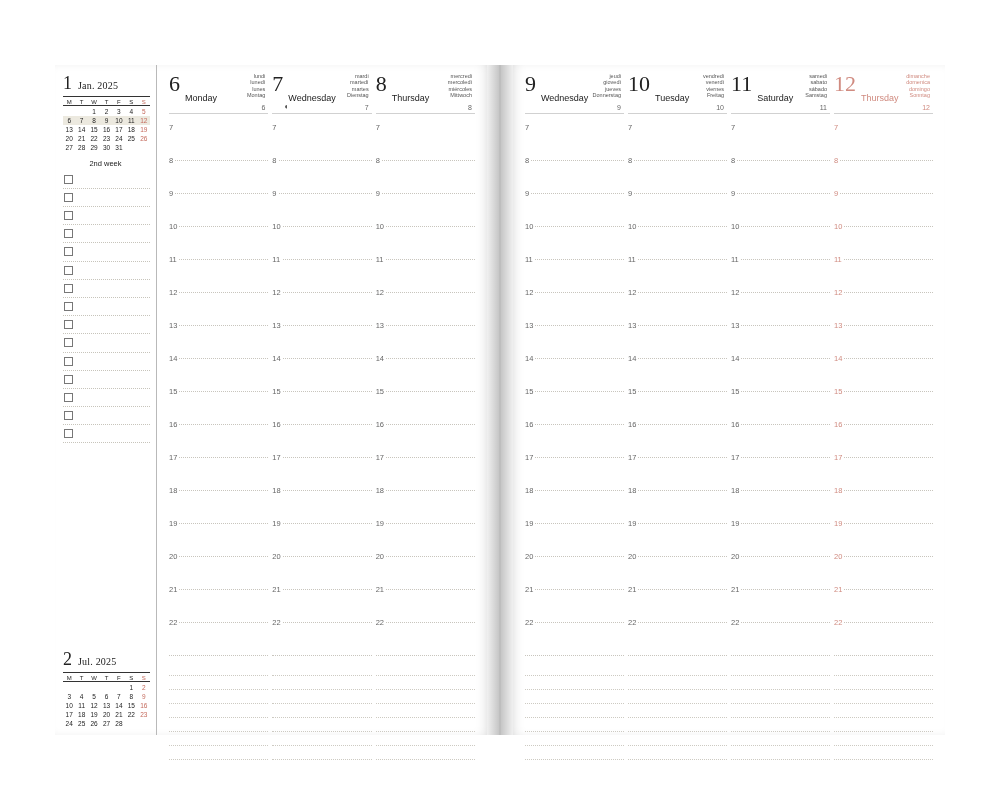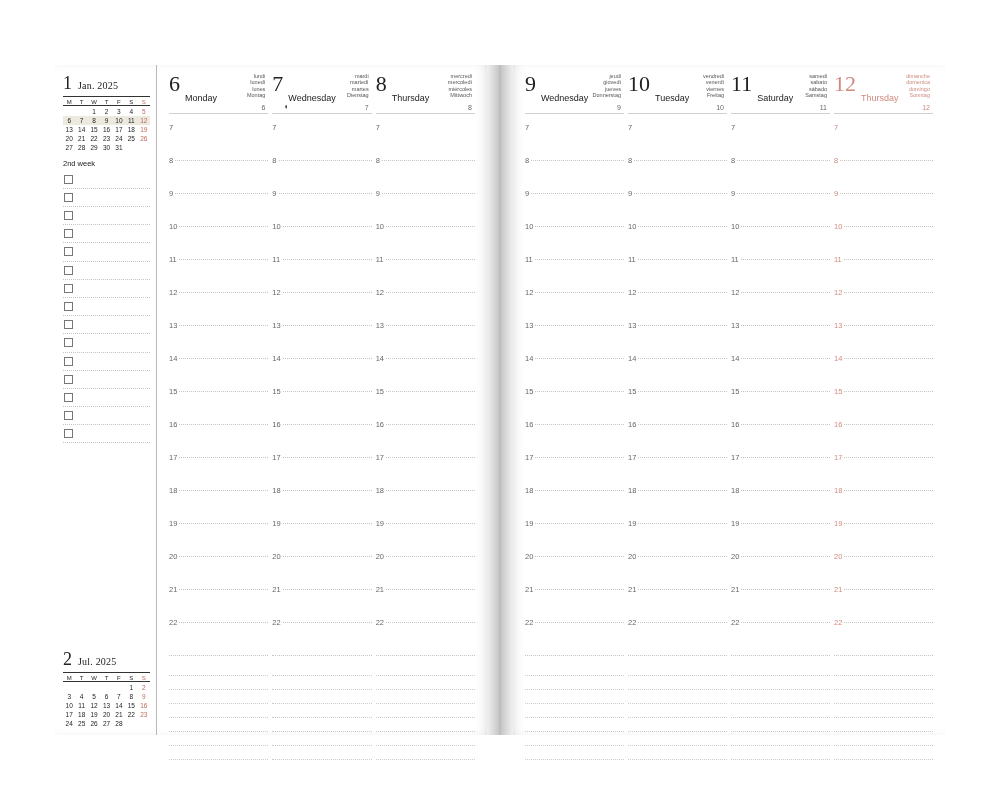--- a/index.html
+++ b/index.html
@@ -14,21 +14,21 @@
   .mini{}
   .mini-head{display:flex;align-items:baseline;gap:6px;font-family:Georgia,"Times New Roman",serif;margin-bottom:2px}
   .mini-num{font-size:18px;font-weight:400}
   .mini-label{font-size:10px;letter-spacing:.02em}
   .mini-dow{display:grid;grid-template-columns:repeat(7,1fr);font-size:6px;text-align:center;padding-top:2px;border-top:1.5px solid #333;border-bottom:.5px solid #333;margin-bottom:1px}
   .mini-dow span:nth-child(7){color:#c46a5c}
   .mini-grid{display:grid;grid-template-columns:repeat(7,1fr);font-size:6.5px;text-align:center}
   .mini-grid div{padding:.5px 0;line-height:1.25}
   .mini-grid .s{color:#c46a5c}
   .mini-grid .hl{background:#ece9df}
-  .wk-label{text-align:left;font-size:7.5px;margin:6px 2px 3px 0}
+  .wk-label{text-align:center;font-size:7.5px;margin:6px 2px 3px 0}
   .todos{display:flex;flex-direction:column}
   .todo{display:flex;align-items:center;height:17.2px;border-bottom:1px dotted #c7c4bb}
   .todo .box{width:7px;height:7px;border:1px solid #777;margin-left:1px}
   
   .days{flex:1;display:flex;padding:8px 10px 8px 10px;box-sizing:border-box}
   .col{flex:1;position:relative;padding:0 2px;box-sizing:border-box}
   .col.sun,.col.sun .hours div,.col.sun .hdr .name,.col.sun .hdr .big,.col.sun .langs,.col.sun .dayno{color:#d08b80}
   .hdr{display:flex;align-items:flex-start;height:40px;border-bottom:1px solid rgba(0,0,0,.18);position:relative}
   .hdr .big{font-family:Georgia,"Times New Roman",serif;font-size:22px;line-height:1;margin-right:5px}
   .hdr .name{font-size:9px;margin-top:20px}

